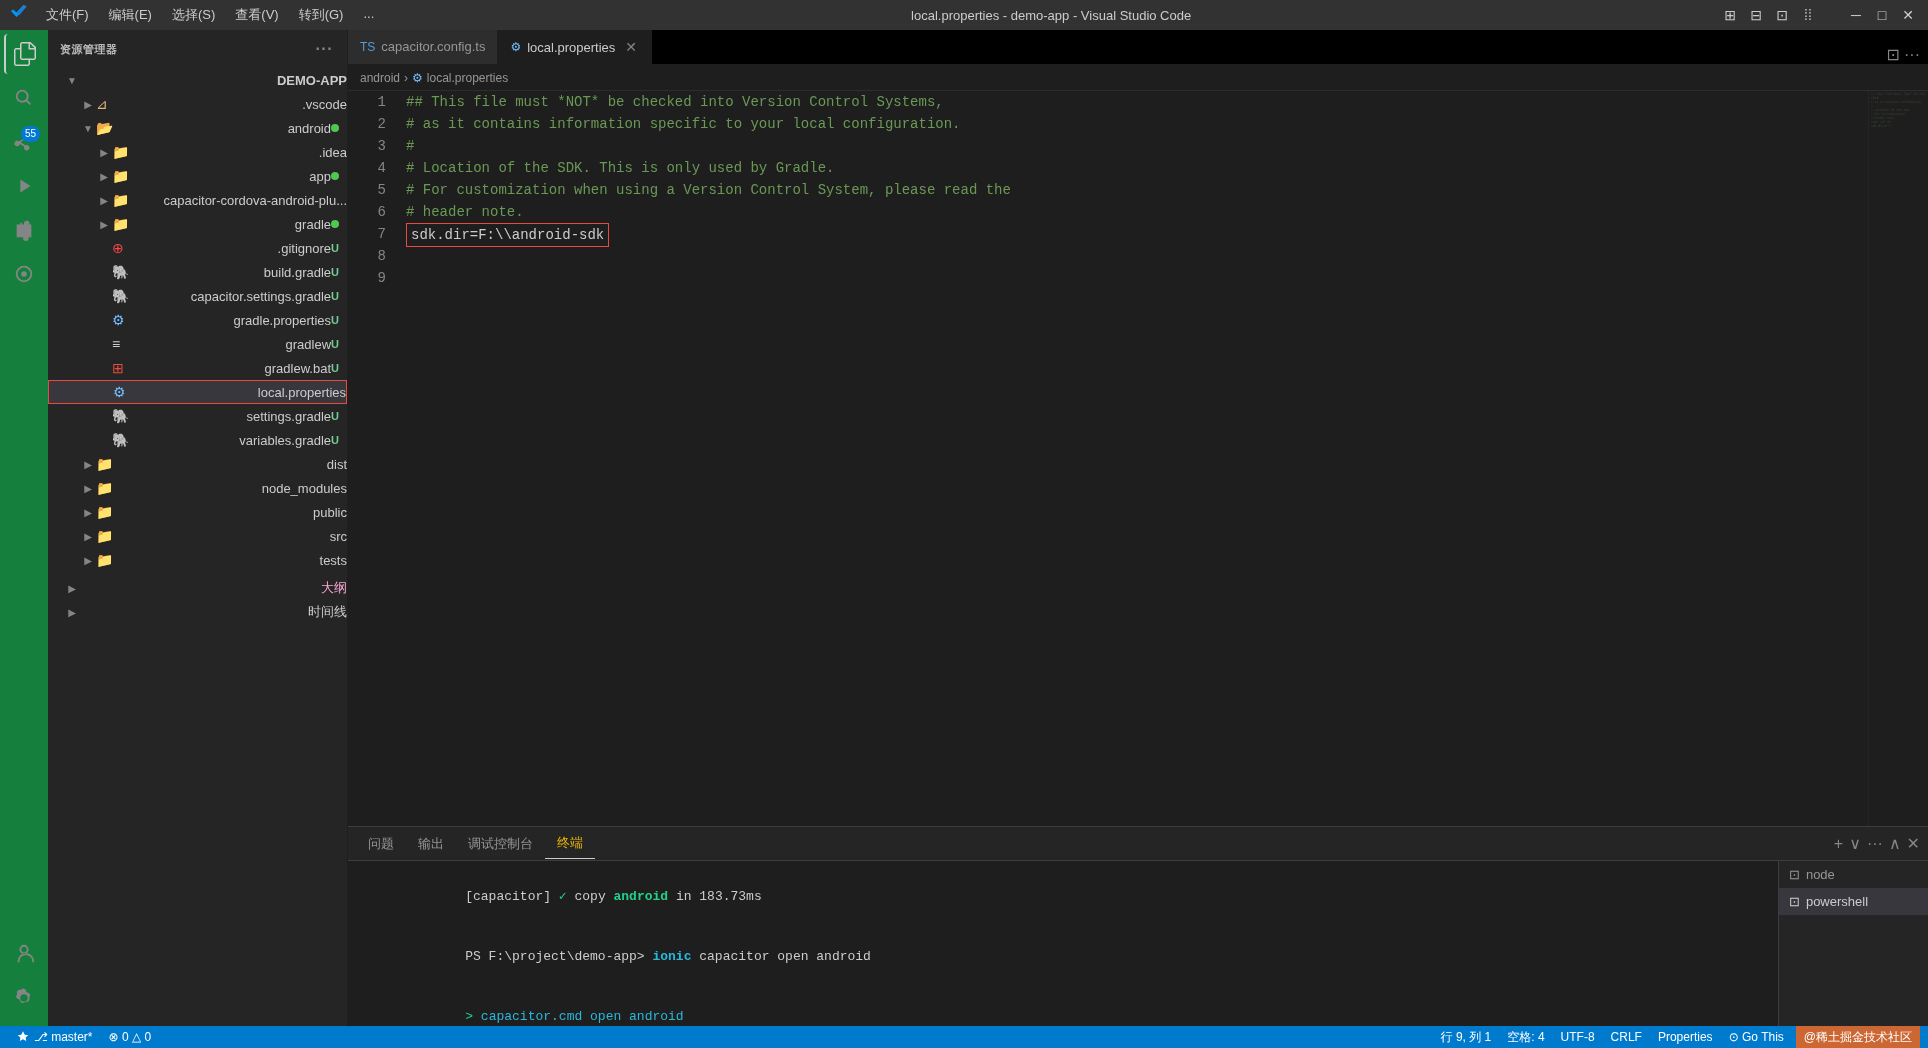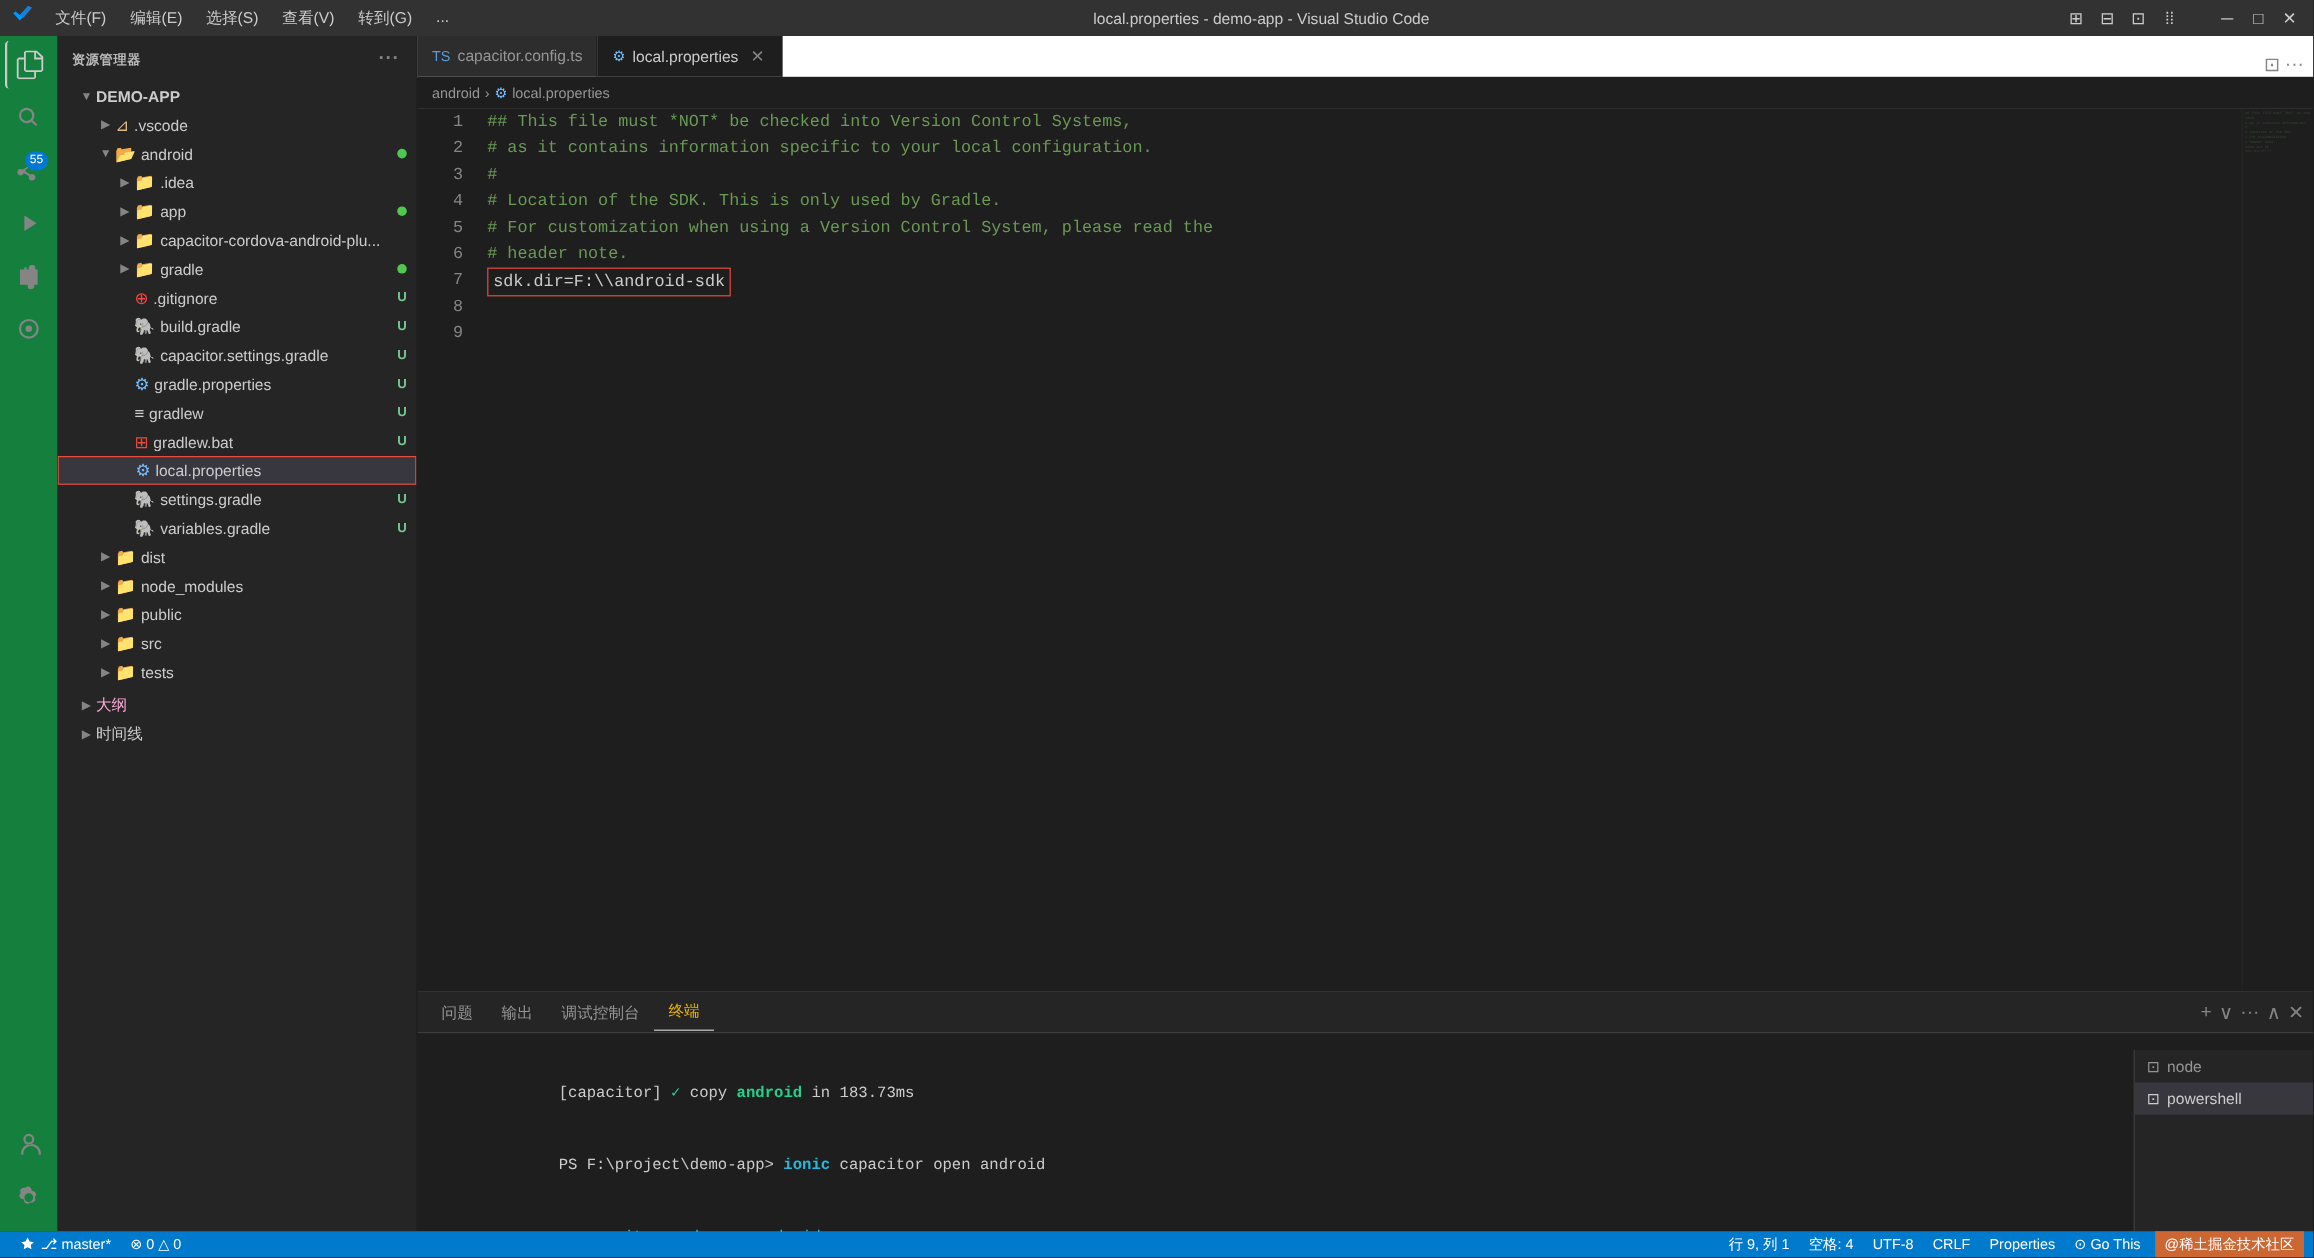--- a/index.html
+++ b/index.html
@@ -162,21 +162,21 @@
     .tree-item.selected { background: #37373d; }
     .tree-indent { display: inline-block; width: 16px; flex-shrink: 0; }
     .tree-arrow {
       width: 16px;
       flex-shrink: 0;
       text-align: center;
       font-size: 10px;
       color: #858585;
     }
     .tree-icon { margin-right: 4px; font-size: 14px; flex-shrink: 0; }
-    .tree-label { flex: 1; overflow: hidden; text-overflow: ellipsis; }
+    .tree-label { flex: 1; overflow: hidden; text-overflow: ellipsis; text-align: right; }
     .tree-badge {
       margin-right: 8px;
       font-size: 11px;
       color: #73c991;
       font-weight: bold;
     }
     .tree-dot {
       width: 8px;
       height: 8px;
       border-radius: 50%;
@@ -189,21 +189,21 @@
     .editor-area {
       flex: 1;
       display: flex;
       flex-direction: column;
       overflow: hidden;
     }
 
     
     .tab-bar {
       height: 35px;
-      background: #ffffff;
+      background: #000000;
       display: flex;
       align-items: flex-end;
       flex-shrink: 0;
       border-bottom: 1px solid #1e1e1e;
     }
     .tab {
       display: flex;
       align-items: center;
       padding: 0 12px;
       height: 35px;
@@ -297,21 +297,20 @@
     }
 
     
     .panel {
       height: 200px;
       background: #1e1e1e;
       border-top: 1px solid #3d3d3d;
       display: flex;
       flex-direction: column;
       flex-shrink: 0;
-      gap: 14px;
     }
     .panel-tabs {
       display: flex;
       align-items: center;
       height: 34px;
       background: #252526;
       border-bottom: 1px solid #3d3d3d;
       padding: 0 8px;
       flex-shrink: 0;
     }

